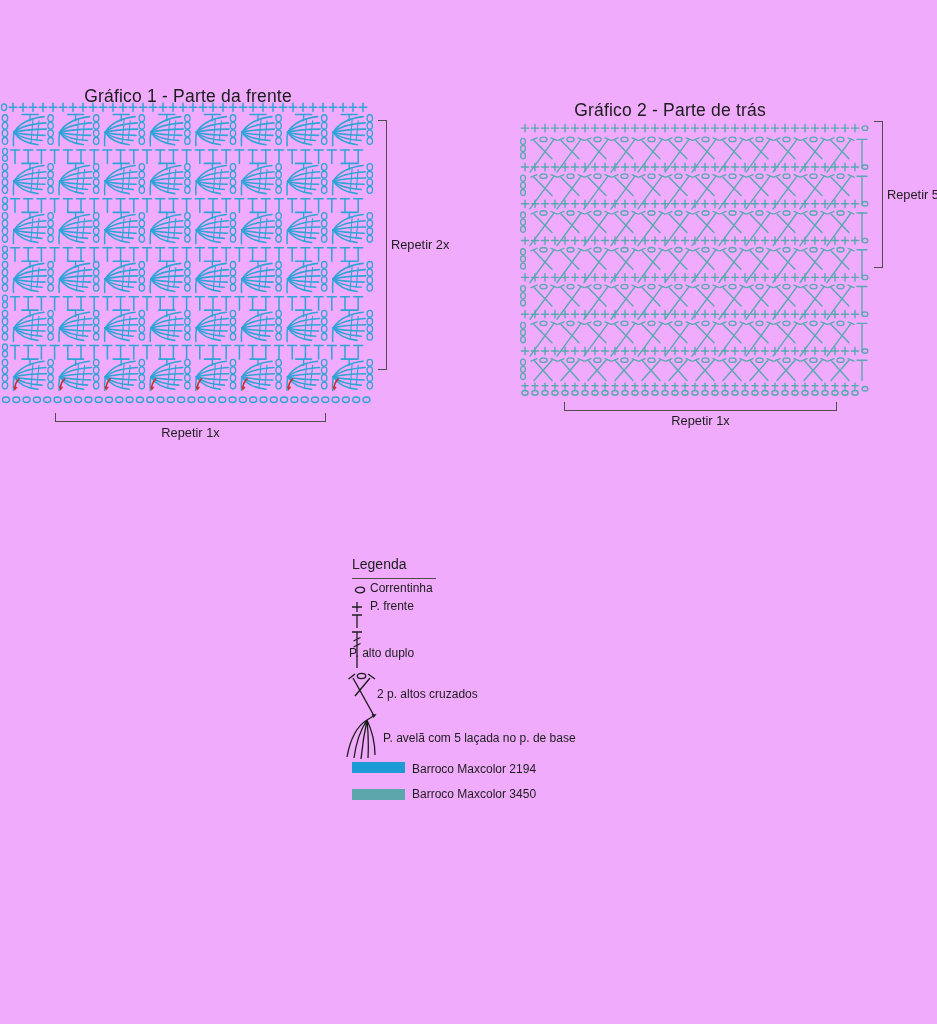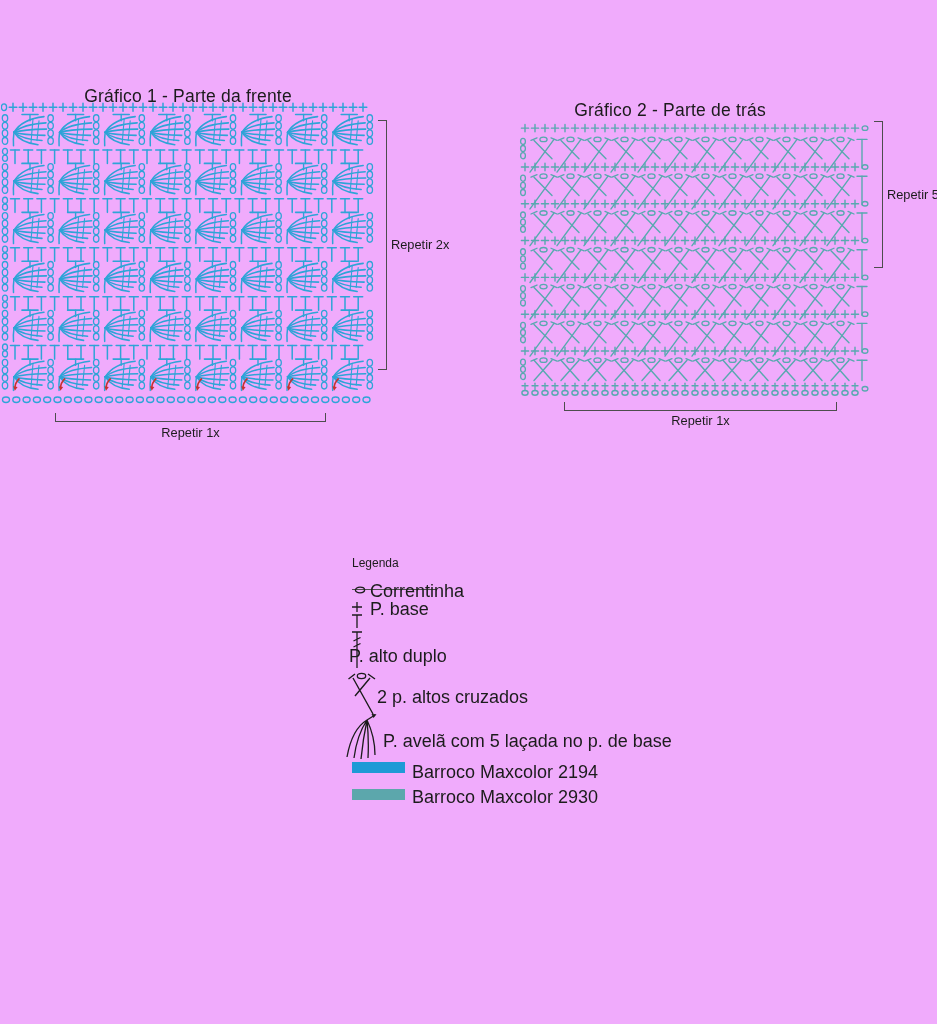--- a/index.html
+++ b/index.html
@@ -24,24 +24,24 @@
   #bracket-1r { left:378px; top:120px; width:9px;  height:250px; }
   #bracket-1b { left:55px;  top:413px; width:271px; height:9px; }
   #bracket-2r { left:874px; top:121px; width:9px;  height:147px; }
   #bracket-2b { left:564px; top:402px; width:273px; height:9px; }
   .repeat-label { position:absolute; font-size:12.8px; color:#1c1c1c; white-space:nowrap; }
   #label-1r { left:391px; top:237px;text-align:center; }
   #label-1b { left:55px;  top:425px; width:271px; text-align:center; }
   #label-2r { left:887px; top:187px; }
   #label-2b { left:564px; top:413px; width:273px; text-align:center; }
   .legend-title {
-    position:absolute; left:352px; top:556px; font-size:12px; color:#1c1c1c;
-    min-width:84px; border-bottom:1.2px solid #4d4d4d; padding-bottom:19px;
+    position:absolute; left:352px; top:556px; font-size:14px; color:#1c1c1c;
+    min-width:84px; border-bottom:1.2px solid #4d4d4d; padding-bottom:6px;
   }
-  .legend-item-label { position:absolute; font-size:18px; color:#1c1c1c; white-space:nowrap; }
+  .legend-item-label { position:absolute; font-size:12px; color:#1c1c1c; white-space:nowrap; }
   .legend-icon { position:absolute; }
   #icon-chain { left:353px; top:585px; }
   #icon-sc    { left:351px; top:601px; }
   #icon-dc    { left:350px; top:613px; }
   #icon-dtr   { left:349px; top:630px; }
   #icon-cross { left:347px; top:671px; }
   #icon-puff  { left:344px; top:713px; }
   #lbl-chain  { left:370px; top:581px; }
   #lbl-sc     { left:370px; top:599px; }
   #lbl-dtr    { left:349px; top:646px; }
@@ -1995,21 +1995,21 @@
   <div class="legend-title">Legenda</div>
 
   <svg id="icon-chain" class="legend-icon" width="14" height="10">
     <ellipse cx="7" cy="5" rx="4.6" ry="2.8" fill="none" stroke="#1c1c1c" stroke-width="1.3"></ellipse>
   </svg>
   <div id="lbl-chain" class="legend-item-label">Correntinha</div>
 
   <svg id="icon-sc" class="legend-icon" width="12" height="12">
     <path d="M1 6 H11 M6 1 V11" fill="none" stroke="#1c1c1c" stroke-width="1.3"></path>
   </svg>
-  <div id="lbl-sc" class="legend-item-label">P. base</div>
+  <div id="lbl-sc" class="legend-item-label">P. frente</div>
 
   <svg id="icon-dc" class="legend-icon" width="14" height="17">
     <path d="M2 2 H12 M7 2 V15" fill="none" stroke="#1c1c1c" stroke-width="1.3"></path>
   </svg>
 
   <svg id="icon-dtr" class="legend-icon" width="16" height="40">
     <path d="M3 2 H13 M8 2 V38 M4.5 11 L11.5 7.5 M4.5 17 L11.5 13.5" fill="none" stroke="#1c1c1c" stroke-width="1.3"></path>
   </svg>
   <div id="lbl-dtr" class="legend-item-label">P. alto duplo</div>
 
@@ -2023,15 +2023,15 @@
     <path d="M23 7 Q8 16 3 44 M23 7 Q13 22 10 45 M23 7 Q19 26 17 46 M23 7 Q25 27 24 45 M23 7 Q31 24 31 42" fill="none" stroke="#1c1c1c" stroke-width="1.3"></path>
     <path d="M23 7 L31 2" fill="none" stroke="#1c1c1c" stroke-width="1.3"></path>
     <path d="M27.5 1 L32.5 1.2 L29.5 5" fill="#1c1c1c"></path>
   </svg>
   <div id="lbl-puff" class="legend-item-label">P. avelã com 5 laçada no p. de base</div>
 
   <div id="swatch-1" class="yarn-swatch" style="background-color: rgb(30, 154, 214);"></div>
   <div id="lbl-yarn1" class="legend-item-label">Barroco Maxcolor 2194</div>
 
   <div id="swatch-2" class="yarn-swatch" style="background-color: rgb(92, 167, 172);"></div>
-  <div id="lbl-yarn2" class="legend-item-label">Barroco Maxcolor 2930</div>
+  <div id="lbl-yarn2" class="legend-item-label">Barroco Maxcolor 3450</div>
 
 </div>
 
 </body></html>

